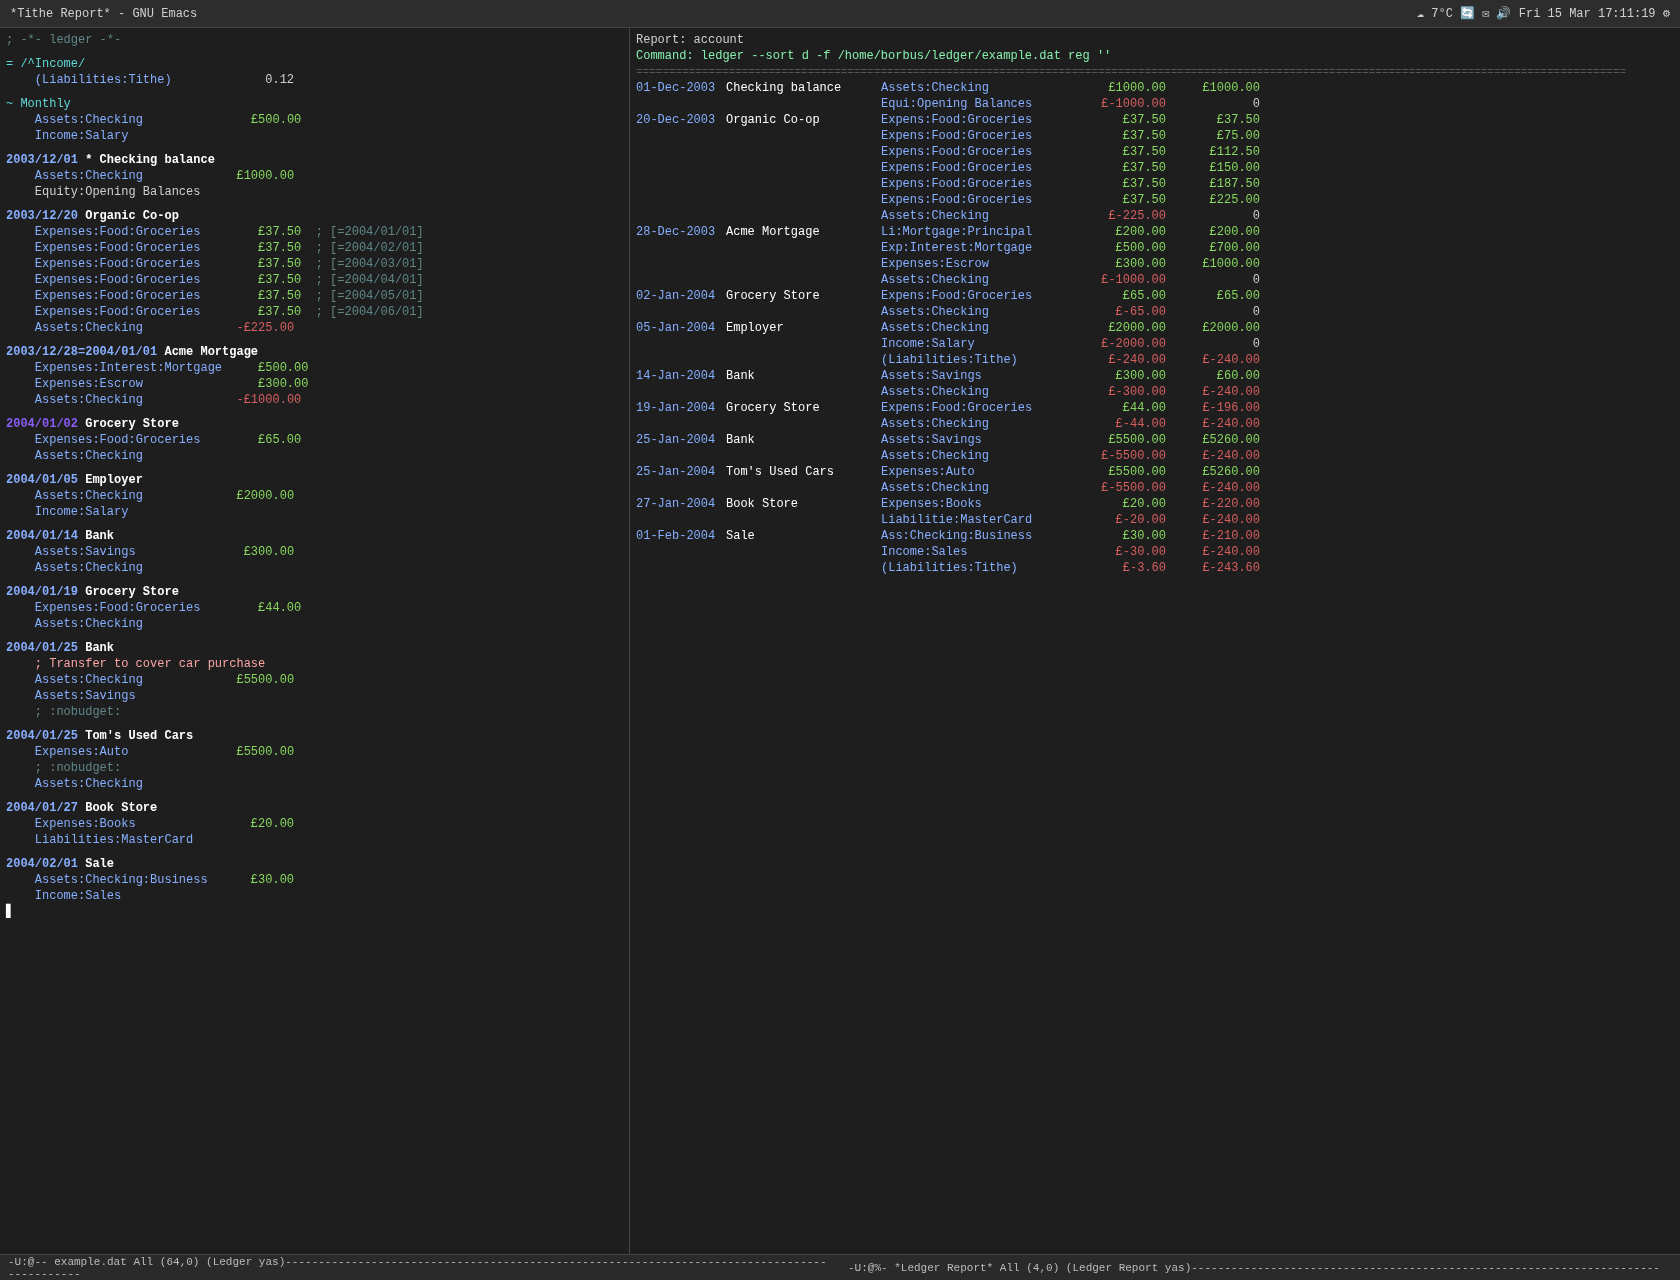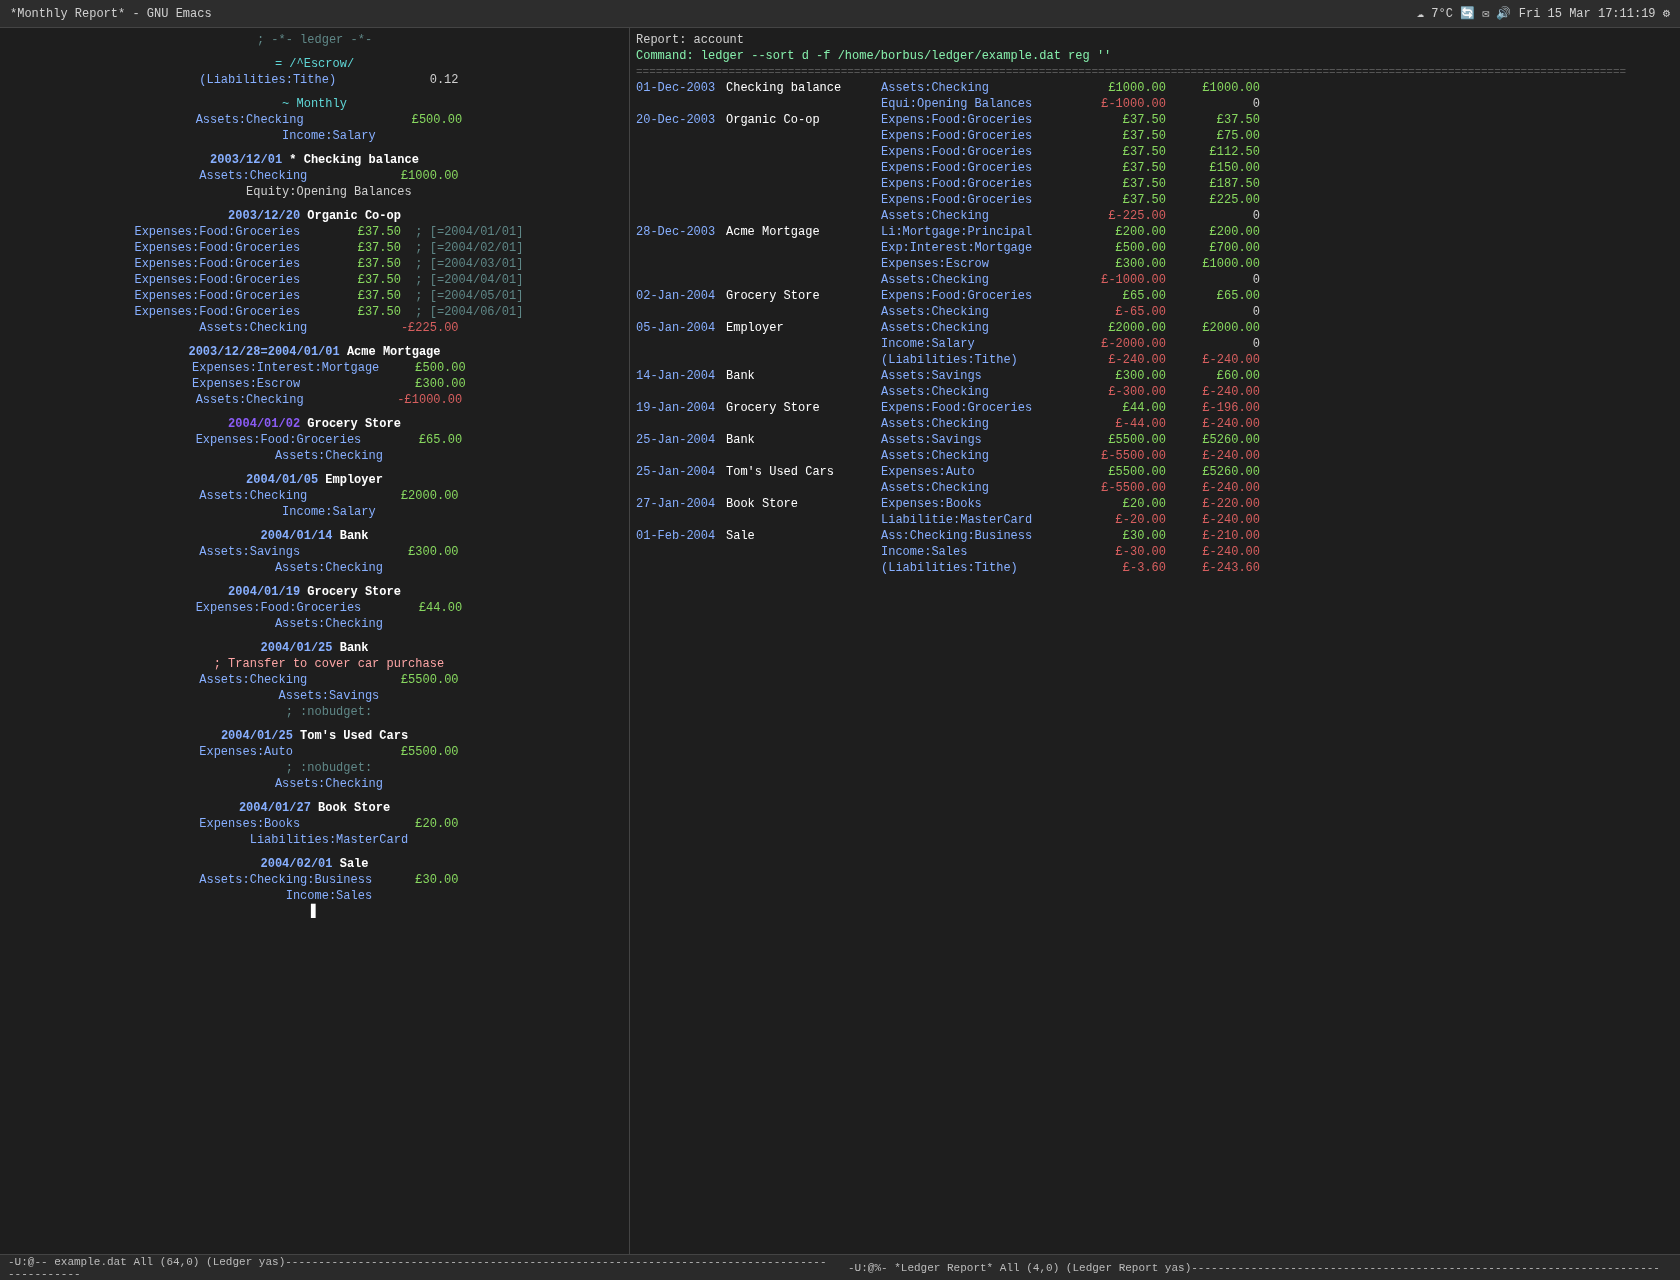--- a/index.html
+++ b/index.html
@@ -24,21 +24,20 @@
     #main-container {
       display: flex;
       height: calc(1280px - 28px - 26px);
     }
     #left-pane {
       width: 630px;
       background: #1e1e1e;
       border-right: 1px solid #444;
       overflow: hidden;
       padding: 4px 6px;
-      text-align: center;
     }
     #right-pane {
       flex: 1;
       background: #1e1e1e;
       overflow: hidden;
       padding: 4px 6px;
     }
     #status-bar {
       height: 26px;
       background: #2a2a2a;
@@ -60,30 +59,30 @@
     .cyan { color: #5fd7d7; }
     .white { color: #ffffff; }
     .comment { color: #5f8787; }
     .bold { font-weight: bold; }
     .separator-line { color: #444; font-size: 11px; }
   </style>
 </head>
 <body>
 
 <div id="title-bar">
-  <span>*Monthly Report* - GNU Emacs</span>
+  <span>*Tithe Report* - GNU Emacs</span>
   <span>☁ 7°C  🔄  ✉  🔊  Fri 15 Mar 17:11:19  ⚙</span>
 </div>
 
 <div id="main-container">
   <div id="left-pane">
     <div id="left-content">
         <div class="line comment" style="color: rgb(95, 135, 135);">; -*- ledger -*-</div>
         <div class="line " style="height: 8px;">&nbsp;</div>
-        <div class="line cyan" style="color: rgb(95, 215, 215);">= /^Escrow/</div>
+        <div class="line cyan" style="color: rgb(95, 215, 215);">= /^Income/</div>
         <div class="line ">    <span style="color:#87afff">(Liabilities:Tithe)</span>             <span style="color:#d0d0d0">0.12</span></div>
         <div class="line " style="height: 8px;">&nbsp;</div>
         <div class="line cyan" style="color: rgb(95, 215, 215);">~ Monthly</div>
         <div class="line ">    <span style="color:#87afff">Assets:Checking</span>               <span style="color:#87d75f">£500.00</span></div>
         <div class="line ">    <span style="color:#87afff">Income:Salary</span></div>
         <div class="line " style="height: 8px;">&nbsp;</div>
         <div class="line white bold"><span style="color:#87afff;font-weight:bold">2003/12/01</span> <span style="color:#ffffff">* Checking balance</span></div>
         <div class="line ">    <span style="color:#87afff">Assets:Checking</span>             <span style="color:#87d75f">£1000.00</span></div>
         <div class="line ">    Equity:Opening Balances</div>
         <div class="line " style="height: 8px;">&nbsp;</div>

